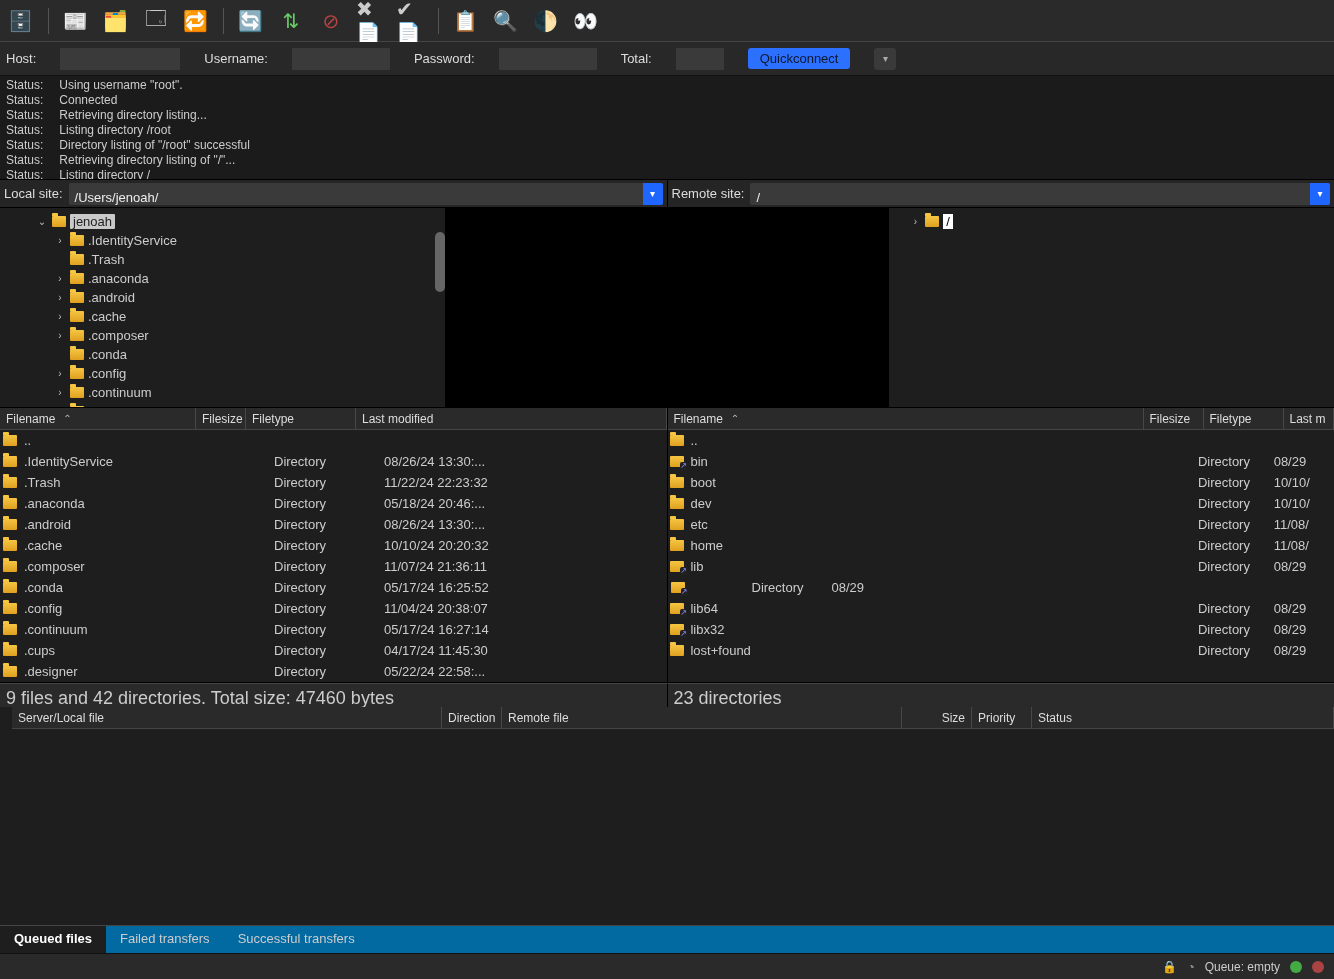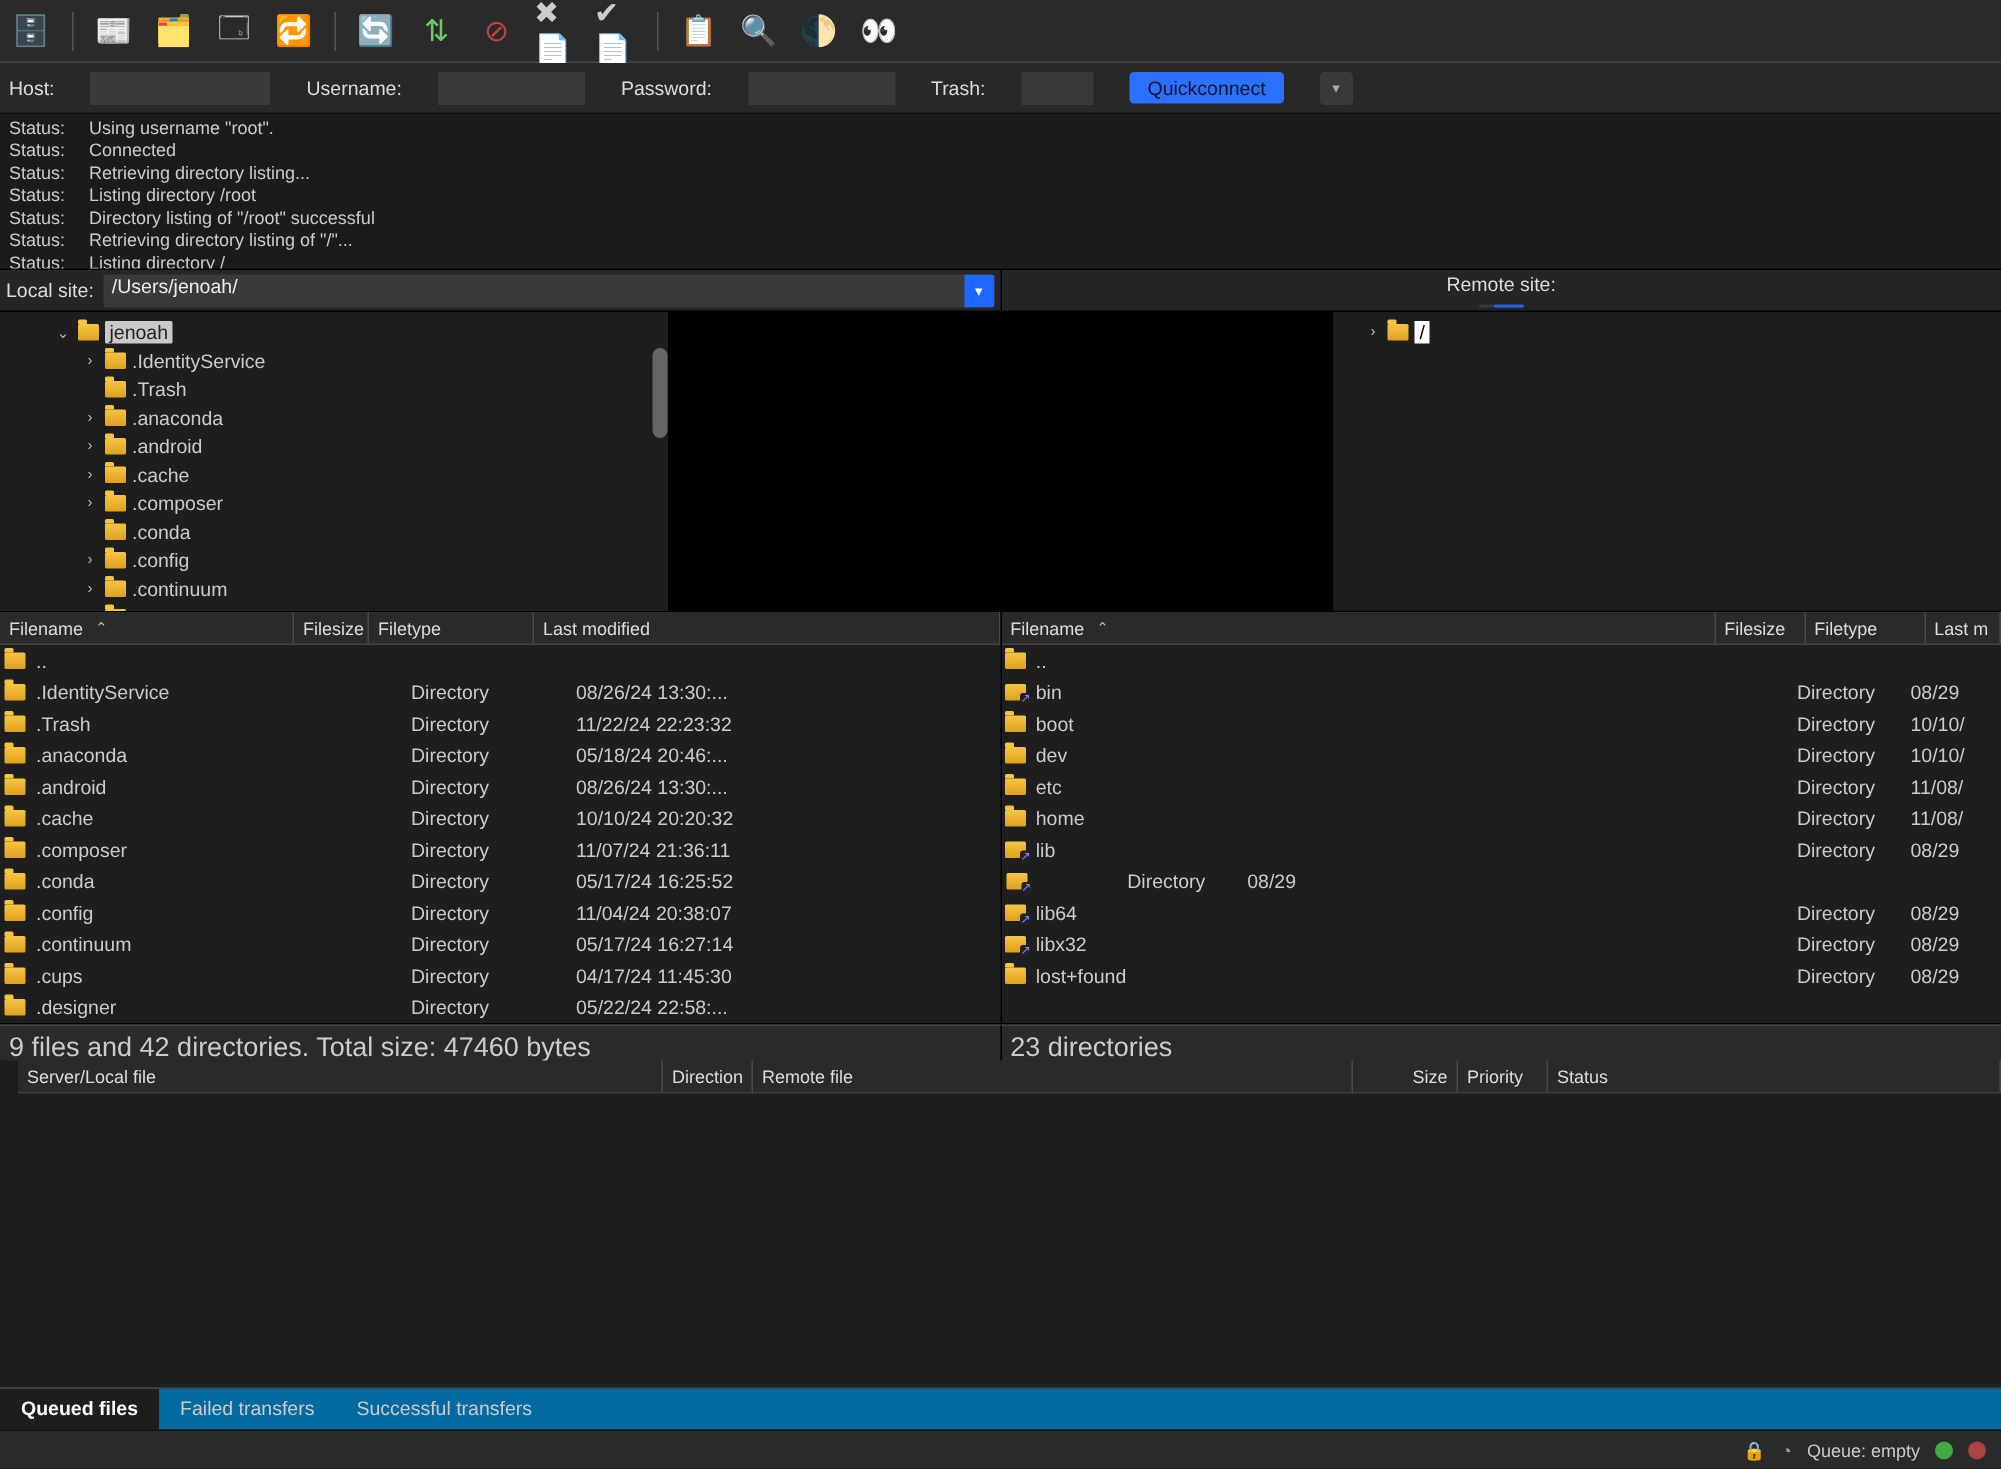--- a/index.html
+++ b/index.html
@@ -12,21 +12,21 @@
 .qb-input { background:#3a3a3a; border:none; height:22px; color:#eee; padding:0 4px; }
 .qb-host{width:120px;} .qb-user{width:98px;} .qb-pass{width:98px;} .qb-port{width:48px;}
 .qc-btn { background:#2b70ff; color:#0f172a; border:none; border-radius:3px; padding:3px 12px; font-size:13px; cursor:pointer; }
 .qc-drop { background:#3a3a3a; width:22px; height:22px; border-radius:3px; display:flex; align-items:center; justify-content:center; color:#aaa; font-size:10px;}
 .log { background:#1b1b1b; padding:2px 6px 4px 6px; font-size:12px; line-height:15px; height:104px; overflow:hidden; border-bottom:1px solid #000;}
 .log div { white-space:pre; }
 .log .lab { display:inline-block; width:50px;}
 .sitebar { display:flex; height:28px; }
 .sitebar > div { flex:1; display:flex; align-items:center; background:#252525; border-bottom:1px solid #000; padding:2px 4px; gap:6px;}
 .sitebar .lbl { font-size:13px; color:#ddd; }
-.path-input { flex:1; display:flex; align-items:flex-start; background:#3a3a3a; height:22px; padding:0 0 0 6px; color:#eee; border-radius:2px; overflow:hidden;}
+.path-input { flex:1; display:flex; align-items:flex-end; background:#3a3a3a; height:22px; padding:0 0 0 6px; color:#eee; border-radius:2px; overflow:hidden;}
 .path-input .dd { margin-left:auto; width:20px; height:22px; background:#1f66ff; display:flex; align-items:center; justify-content:center; color:#fff; font-size:10px;}
 .dual { display:flex; height:200px; border-bottom:1px solid #000;}
 .dual > div { flex:1; overflow:auto; background:#1e1e1e; position:relative;}
 .dual .divider, .files .divider { width:1px; background:#000; }
 .tree { padding:4px 0; font-size:13px; }
 .tree-row { display:flex; align-items:center; height:19px; padding-left:20px; gap:4px;}
 .tree-row .exp { width:12px; color:#bbb; font-size:10px; text-align:center; cursor:pointer;}
 .tree-row.sel span.name { background:#c9c9c9; color:#222; padding:0 3px; border-radius:1px;}
 .fld-ico { width:14px; height:11px; background:linear-gradient(#f5c542,#e0a020); border-radius:1px; position:relative; }
 .fld-ico::before{content:"";position:absolute;top:-3px;left:0;width:6px;height:3px;background:#f5c542;border-radius:1px 1px 0 0;}
@@ -80,21 +80,21 @@
   <span class="tb-ico">👀</span>
 </div>
 
 <div class="quickbar">
   <label>Host:</label>
   <input class="qb-input qb-host" style="">
   <label>Username:</label>
   <input class="qb-input qb-user" style="">
   <label>Password:</label>
   <input type="password" class="qb-input qb-pass" style="">
-  <label>Trash:</label>
+  <label>Total:</label>
   <input class="qb-input qb-port" style="">
   <button class="qc-btn">Quickconnect</button>
   <div class="qc-drop">▾</div>
 </div>
 
 <div class="log" id="log">
     <div><span class="lab">Status:</span> Using username "root".</div>
     <div><span class="lab">Status:</span> Connected</div>
     <div><span class="lab">Status:</span> Retrieving directory listing...</div>
     <div><span class="lab">Status:</span> Listing directory /root</div>
@@ -104,21 +104,21 @@
   </div>
 
 <div class="sitebar">
   <div>
     <span class="lbl">Local site:</span>
     <div class="path-input">
       <span>/Users/jenoah/</span>
       <span class="dd">▾</span>
     </div>
   </div>
-  <div style="border-left:1px solid #000;flex-direction:column;">
+  <div style="border-left:1px solid #000;">
     <span class="lbl">Remote site:</span>
     <div class="path-input">
       <span>/</span>
       <span class="dd">▾</span>
     </div>
   </div>
 </div>
 
 <div class="dual">
   <div>

